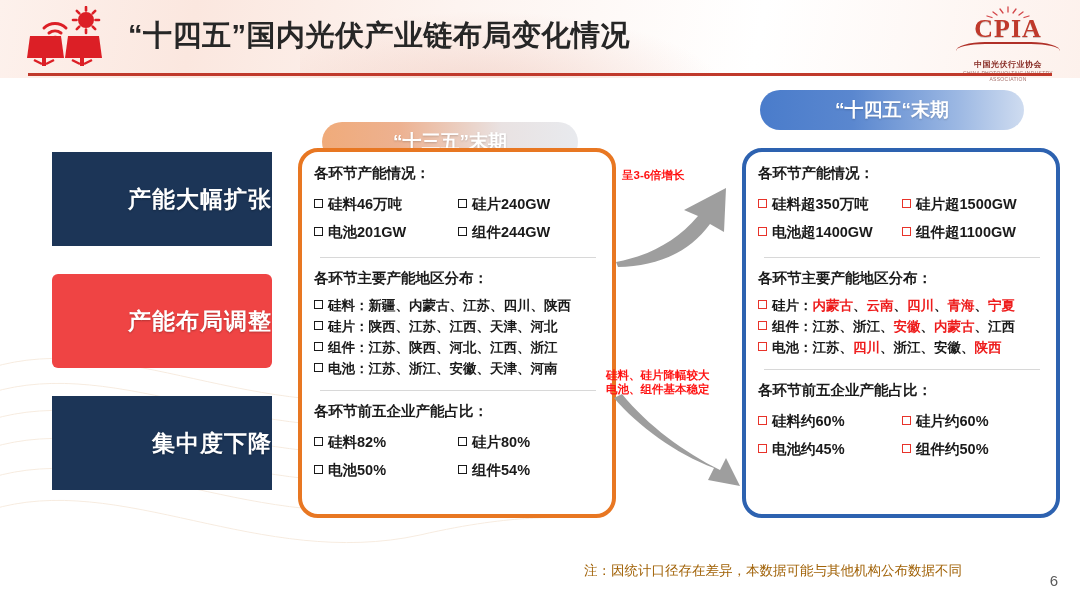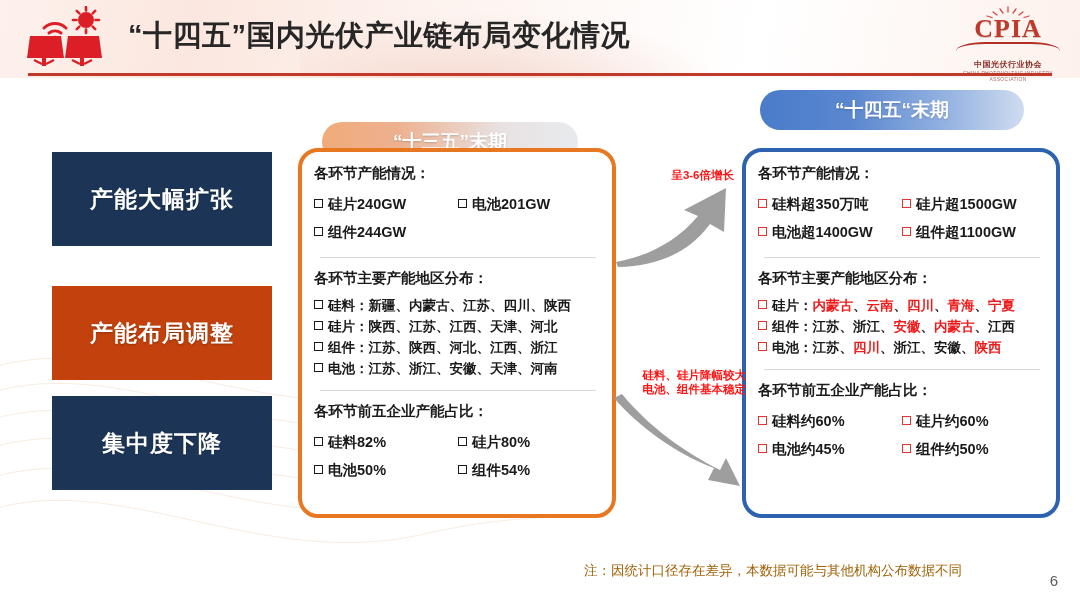--- a/index.html
+++ b/index.html
@@ -50,26 +50,26 @@
   .pill-left{left:322px;top:90px;width:256px;
     background:linear-gradient(90deg,#f0ab7a 0%,#edb190 30%,#e9e2e2 70%,#e8eaee 100%);
     color:#ffffff;text-shadow:0 1px 2px rgba(0,0,0,.18);margin-top:32px;}
   .pill-right{left:760px;top:90px;width:264px;
     background:linear-gradient(90deg,#4a7ccb 0%,#5a87cf 35%,#9cb8e3 75%,#cfdcf0 100%);
     color:#ffffff;text-shadow:0 1px 2px rgba(0,0,0,.18);}
 
   
   .sidebox{
     position:absolute;left:52px;width:220px;height:94px;
-    display:flex;align-items:center;justify-content:center;
+    display:flex;align-items:center;justify-content:flex-end;
     color:#fff;font-size:23px;font-weight:bold;letter-spacing:1px;
     text-shadow:0 1px 2px rgba(0,0,0,.25);
   }
   .sb1{top:152px;background:#1c3557;}
-  .sb2{top:286px;background:#c2410c;}
+  .sb2{top:274px;background:#ef4444;border-radius:6px;}
   .sb3{top:396px;background:#1c3557;}
 
   
   .panel{position:absolute;top:148px;width:310px;height:362px;background:#fff;border-radius:20px;}
   .panel-left{left:298px;border:4px solid #e87722;}
   .panel-right{left:742px;border:4px solid #2d62b0;}
 
   .sect{padding:0 0 0 0;}
   .sect-title{font-size:14.5px;font-weight:bold;color:#1a1a1a;margin:0 0 7px 0;}
   .divider{height:1px;background:#d8d8d8;margin:11px 6px 11px 6px;}
@@ -85,21 +85,21 @@
   .rowline{font-size:13.5px;font-weight:bold;color:#1a1a1a;line-height:21px;white-space:nowrap;}
   .rowline .bullet{margin-right:5px;}
   .red{color:#ee1c1c;}
 
   .panel-inner{padding:12px 10px 0 12px;}
 
   
   .arrow-up-wrap{position:absolute;left:614px;top:170px;width:126px;height:100px;}
   .arrow-dn-wrap{position:absolute;left:610px;top:392px;width:132px;height:100px;}
   .anno{position:absolute;font-size:11.5px;font-weight:bold;color:#ff1414;
-    line-height:14px;white-space:nowrap;text-align:right;}
+    line-height:14px;white-space:nowrap;text-align:left;}
   .anno-up{left:622px;top:168px;width:112px;}
   .anno-dn{left:606px;top:368px;width:140px;}
 
   
   .footnote{position:absolute;left:584px;top:562px;font-size:13.5px;color:#a16207;white-space:nowrap;}
   .pageno{position:absolute;right:22px;top:572px;font-size:15px;color:#5a5a5a;}
 </style>
 </head>
 <body>
 
@@ -185,20 +185,21 @@
   <div class="sidebox sb3">
     <span>集中度下降</span>
   </div>
 
   <div class="panel panel-left">
     <div class="panel-inner">
 
       <div class="sect">
         <div class="sect-title">各环节产能情况：</div>
         <div class="grid2">
+          <div class="cell"><span class="bullet"></span><span>硅料46万吨</span></div>
           <div class="cell"><span class="bullet"></span><span>硅片240GW</span></div>
           <div class="cell"><span class="bullet"></span><span>电池201GW</span></div>
           <div class="cell"><span class="bullet"></span><span>组件244GW</span></div>
         </div>
       </div>
 
       <div class="divider"></div>
 
       <div class="sect">
         <div class="sect-title">各环节主要产能地区分布：</div>

